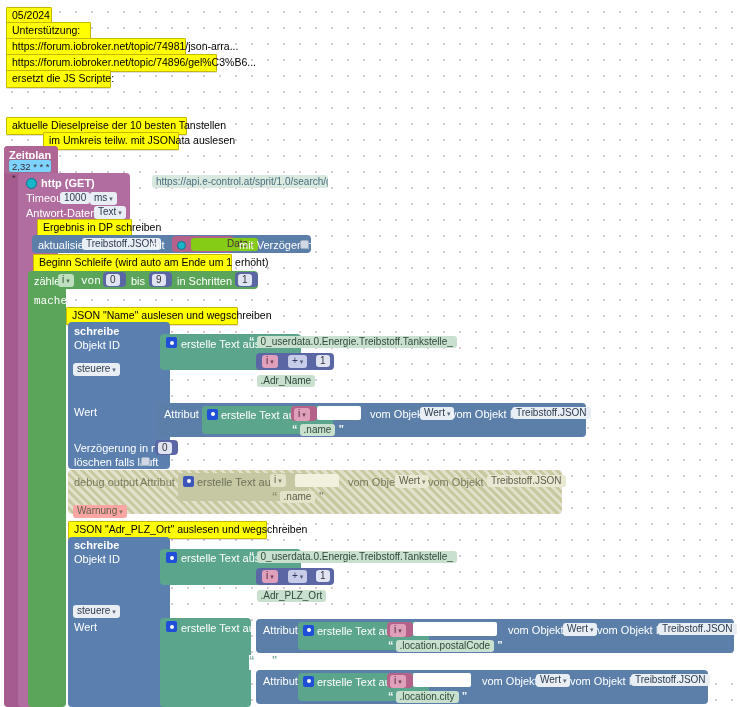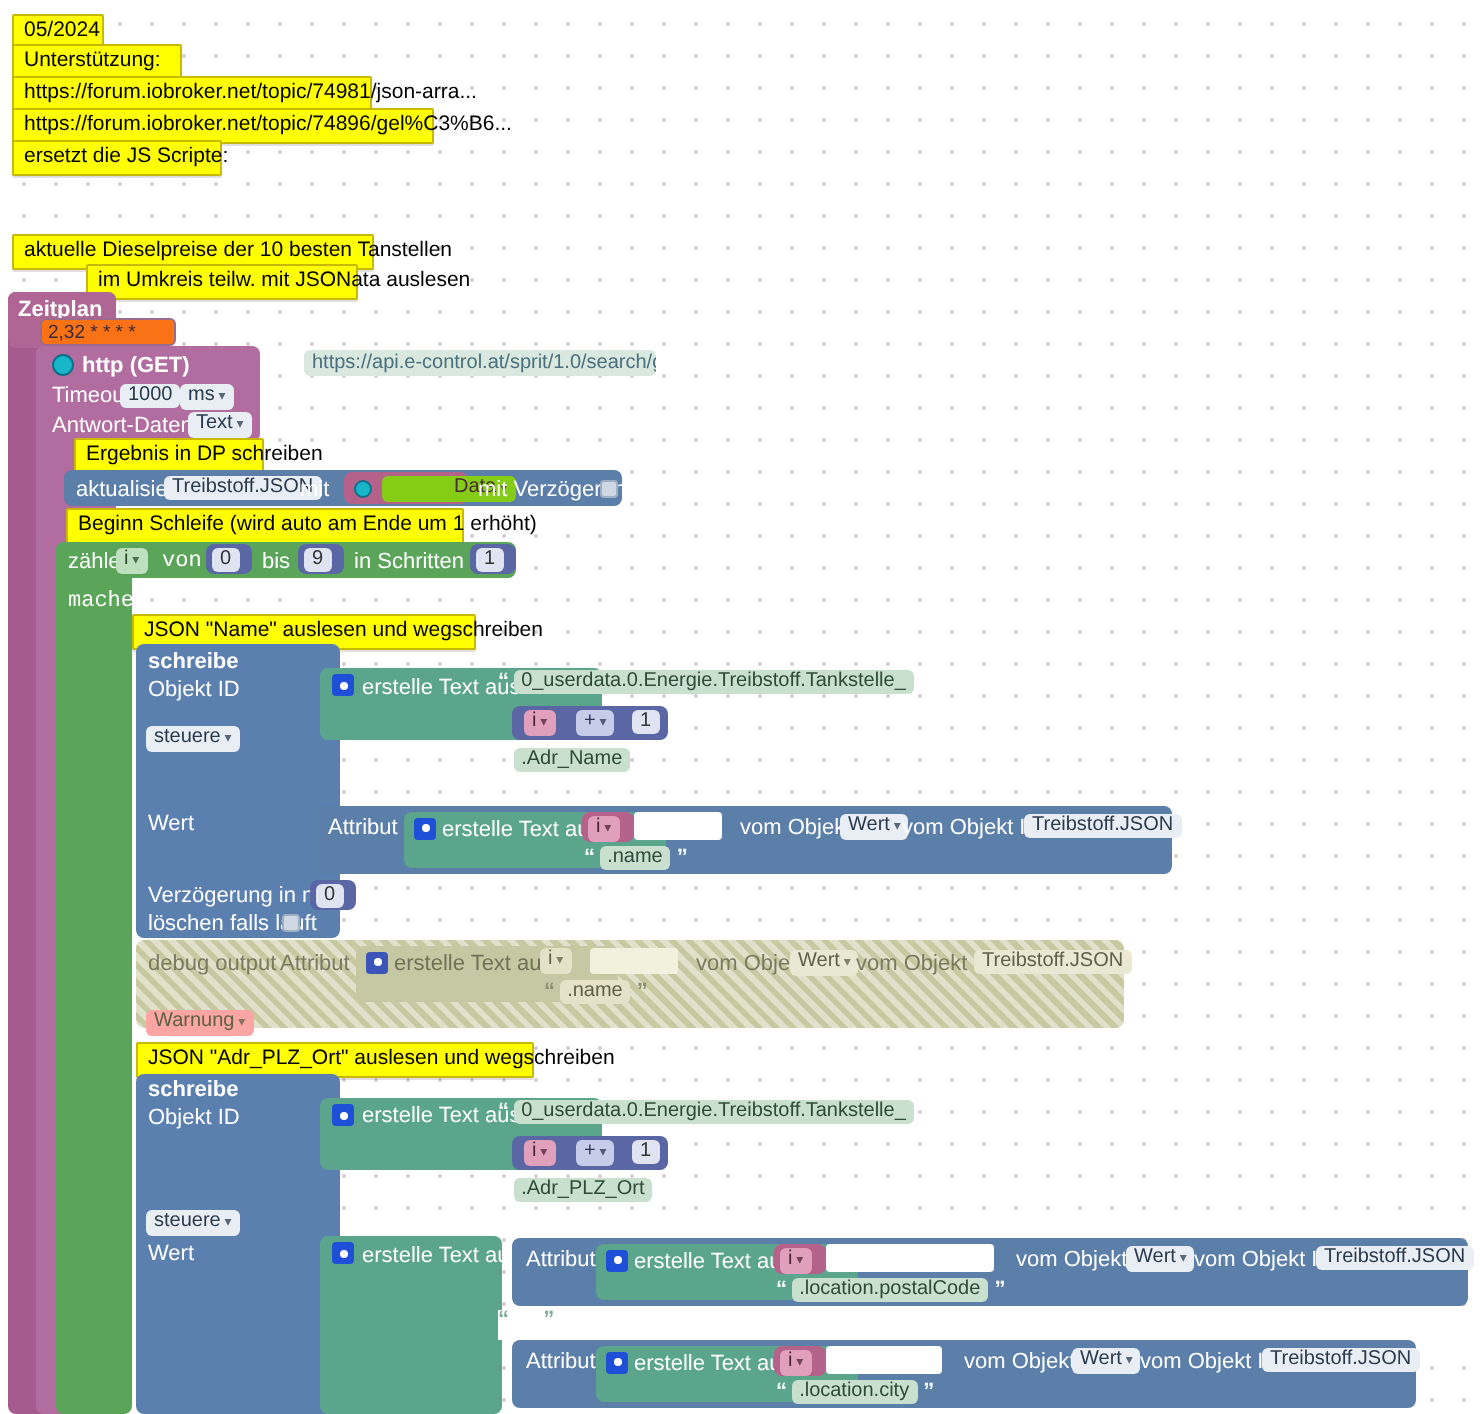--- a/index.html
+++ b/index.html
@@ -108,21 +108,21 @@
   <div class="cmt" style="left:6px;  top:22px;  width:85px;">Unterstützung:</div>
   <div class="cmt" style="left:6px;  top:38px;  width:180px;">https://forum.iobroker.net/topic/74981/json-arra...</div>
   <div class="cmt" style="left:6px;  top:54px;  width:211px;">https://forum.iobroker.net/topic/74896/gel%C3%B6...</div>
   <div class="cmt" style="left:6px;  top:70px;  width:105px;">ersetzt die JS Scripte:</div>
   <div class="cmt" style="left:6px;  top:117px; width:181px;">aktuelle Dieselpreise der 10 besten Tanstellen</div>
   <div class="cmt" style="left:6px;  top:132px; width:136px;margin-left:37px;">im Umkreis teilw. mit JSONata auslesen</div>
 
   <div class="blk c-sched" style="left:4px; top:146px; width:54px; height:561px;"></div>
   <div class="blk c-sched2" style="left:4px; top:146px; width:54px; height:28px;"></div>
   <div class="lbl" style="left:9px; top:149px; font-weight:bold;">Zeitplan</div>
-  <div class="blk" style="left:8px; top:159px; width:68px; height:14px; background:#f97316; border:1px solid #9a6b8c; border-radius:3px;margin-left:12px;">
+  <div class="blk" style="left:8px; top:159px; width:44px; height:14px; background:#7dd3fc; border:1px solid #9a6b8c; border-radius:3px;">
     <span style="position:absolute; left:3px; top:1px; font-size:9.5px; color:#3a2a35;">2,32 * * * *</span>
   </div>
 
   <div class="blk c-http" style="left:18px; top:173px; width:40px; height:534px;"></div>
   <div class="blk c-http" style="left:18px; top:173px; width:112px; height:48px;"></div>
 
   <div style="position:absolute; left:26px; top:176px;"><span class="globe"></span></div>
   <div class="lbl" style="left:41px; top:177px; font-weight:bold;">http (GET)</div>
 
   <div style="position:absolute; left:140px; top:174px; width:205px; height:15px;">

